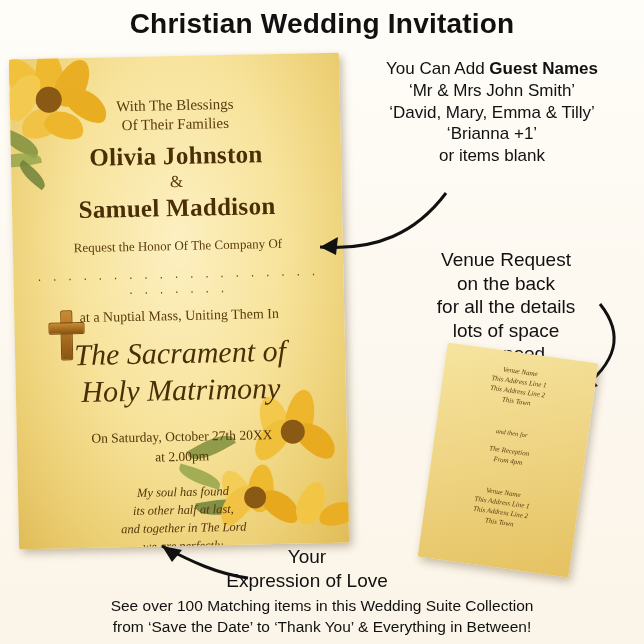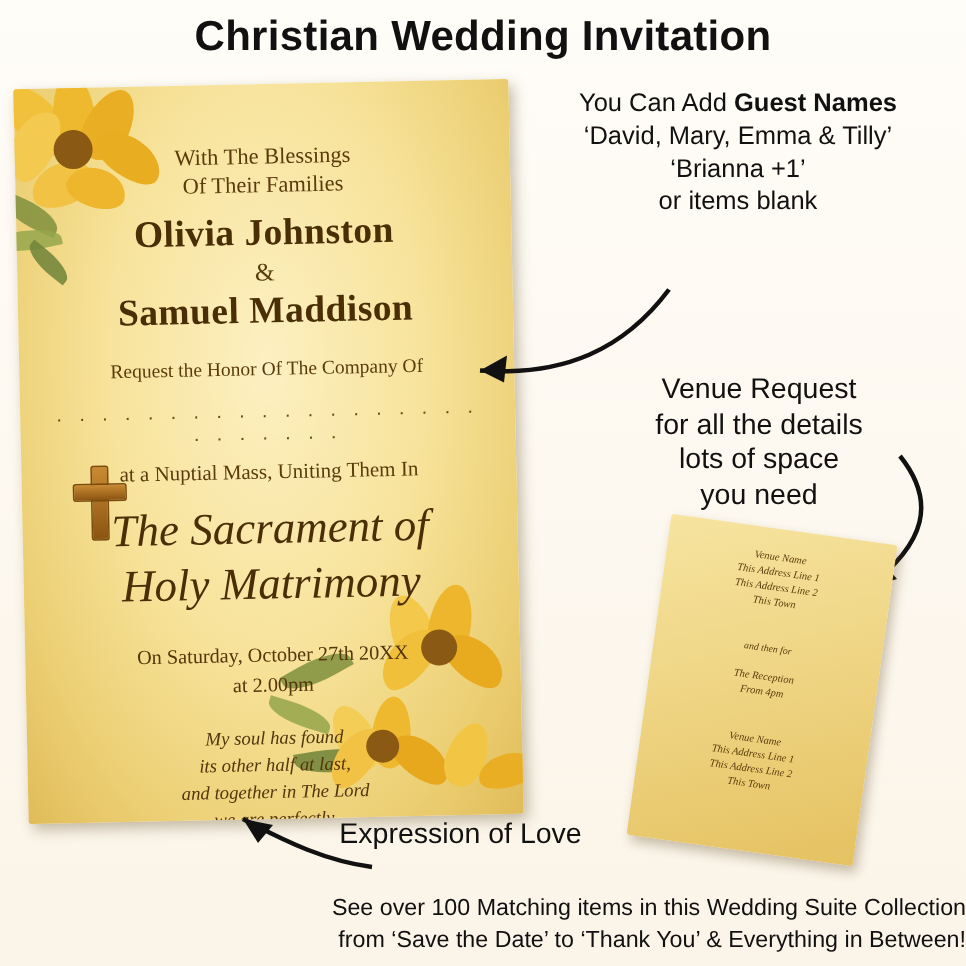--- a/index.html
+++ b/index.html
@@ -207,21 +207,21 @@
   .bk-t { font-size: 7px; line-height: 1.45; font-style: italic; }
   .bk-gap { height: 22px; }
   .bk-em { font-size: 6.5px; font-style: italic; }
 
   
   .footer {
     position: absolute;
     left: 0;
     top: 596px;
     width: 644px;
-    text-align: right;
+    text-align: center;
     font-size: 15.5px;
     color: #111;
     line-height: 1.35;
   }
 
   
   .arrow-svg { position: absolute; pointer-events: none; }
 </style>
 </head>
 <body>
@@ -300,32 +300,34 @@
         <div>we are perfectly,</div>
 
       </div>
     </div>
   </div>
 
   <div class="ann ann-top">
     <div>
       <span>You Can Add </span><b>Guest Names</b>
     </div>
+    <div>‘Mr &amp; Mrs John Smith’</div>
     <div>‘David, Mary, Emma &amp; Tilly’</div>
     <div>‘Brianna +1’</div>
     <div>or items blank</div>
   </div>
 
   <svg class="arrow-svg" width="160" height="90" style="left:296px; top:185px;">
     <path d="M150 8 C 120 48, 80 66, 24 62" stroke="#111" stroke-width="3" fill="none"></path>
     <polygon points="24,62 42,52 40,70" fill="#111"></polygon>
   </svg>
 
   <div class="ann ann-venue">
     <div>Venue Request</div>
+    <div>on the back</div>
     <div>for all the details</div>
     <div>lots of space</div>
     <div>you need</div>
   </div>
 
   <svg class="arrow-svg" width="130" height="110" style="left:508px; top:300px;">
     <path d="M92 4 C 116 34, 110 62, 70 92" stroke="#111" stroke-width="3" fill="none"></path>
     <polygon points="70,92 90,86 78,72" fill="#111"></polygon>
   </svg>
 
@@ -342,20 +344,21 @@
       <div class="bk-t">From 4pm</div>
       <div class="bk-gap"></div>
       <div class="bk-t">Venue Name</div>
       <div class="bk-t">This Address Line 1</div>
       <div class="bk-t">This Address Line 2</div>
       <div class="bk-t">This Town</div>
     </div>
   </div>
 
   <div class="ann ann-love">
+    <div>Your</div>
     <div>Expression of Love</div>
   </div>
 
   <svg class="arrow-svg" width="110" height="60" style="left:148px; top:540px;">
     <path d="M100 38 C 70 34, 44 22, 14 6" stroke="#111" stroke-width="3" fill="none"></path>
     <polygon points="14,6 34,10 24,22" fill="#111"></polygon>
   </svg>
 
   <div class="footer">
     <div>See over 100 Matching items in this Wedding Suite Collection</div>

